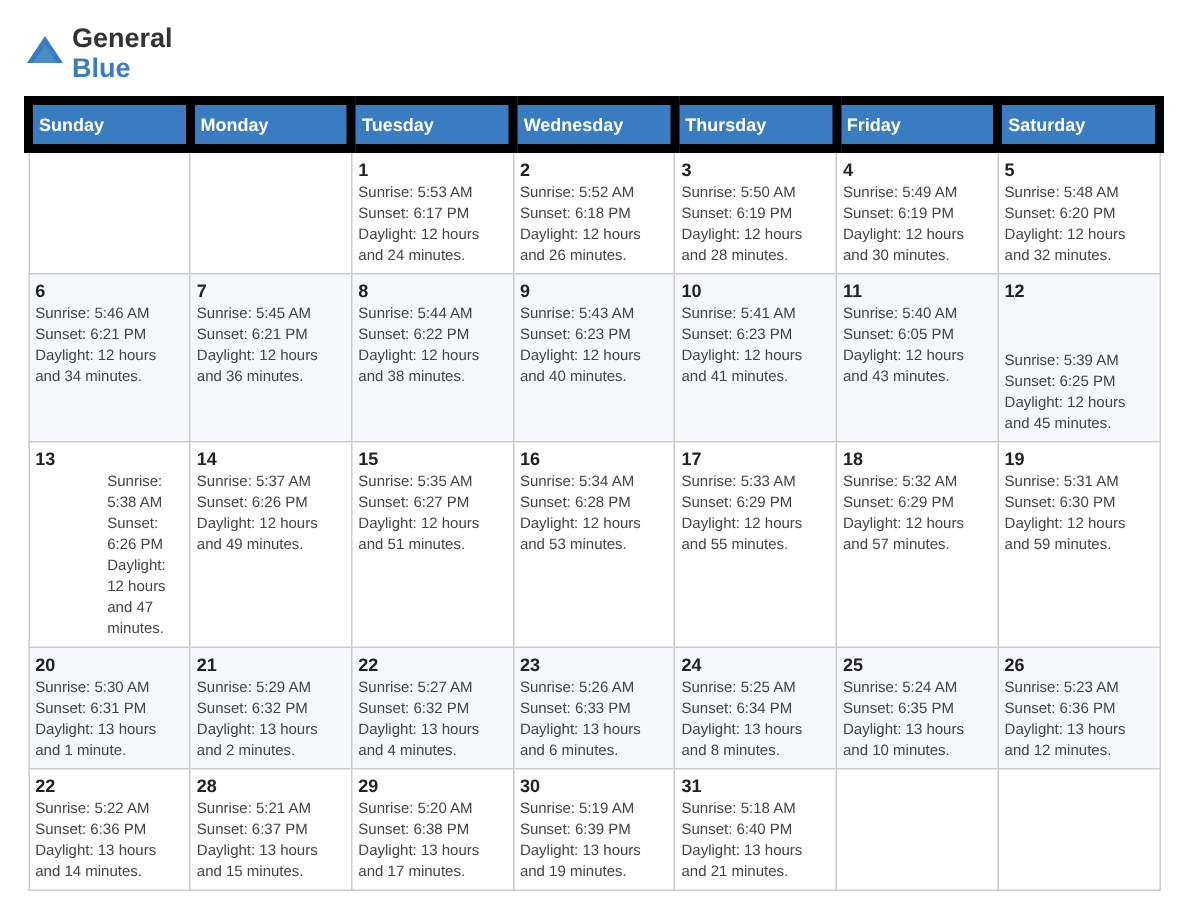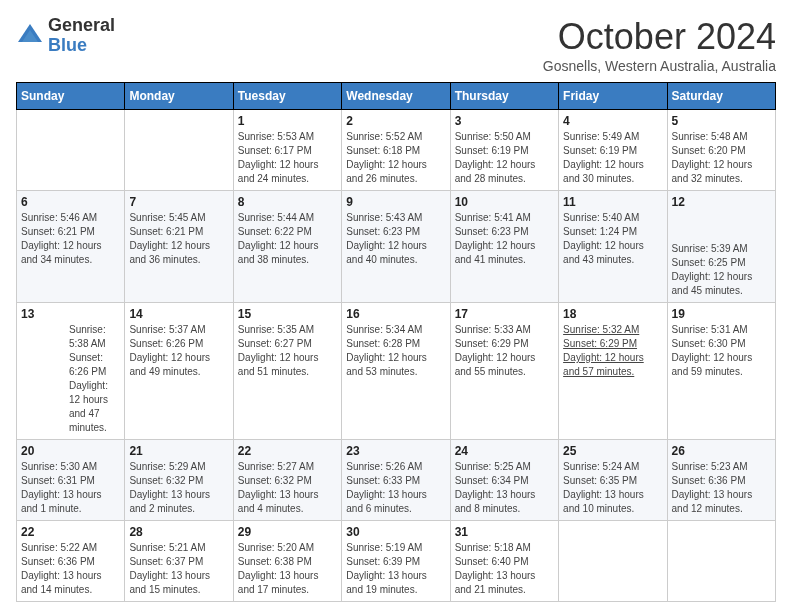--- a/index.html
+++ b/index.html
@@ -57,21 +57,21 @@
       border-collapse: collapse;
       font-size: 11px;
     }
     .calendar th {
       background-color: #3a7cc1;
       color: #fff;
       padding: 6px 4px;
       text-align: left;
       font-size: 12px;
       font-weight: bold;
-      border: 1px solid #000000;
+      border: 6px solid #000000;
     }
     .calendar td {
       border: 1px solid #ccc;
       vertical-align: top;
       padding: 4px;
       width: calc(100% / 7);
       min-height: 80px;
       background: #fff;
     }
     .calendar tr:nth-child(even) td {
@@ -103,24 +103,20 @@
   <div class="logo">
     <svg class="logo-icon" viewBox="0 0 28 28" xmlns="http://www.w3.org/2000/svg">
       <polygon points="14,2 26,20 2,20" fill="#3a7cc1"></polygon>
       <polygon points="14,8 22,20 6,20" fill="#5a9cd1" opacity="0.5"></polygon>
     </svg>
     <div class="logo-text">
       <span class="logo-general">General</span>
       <span class="logo-blue">Blue</span>
     </div>
   </div>
-  <div class="title-section">
-    <div class="month-title">October 2024</div>
-    <div class="subtitle">Gosnells, Western Australia, Australia</div>
-  </div>
 </div>
 
 <table class="calendar">
   <thead>
     <tr>
     <th>Sunday</th>
         <th>Monday</th>
         <th>Tuesday</th>
         <th>Wednesday</th>
         <th>Thursday</th>
@@ -190,21 +186,21 @@
         </td>
         <td>
           <span class="day-number">10</span>
           <div class="day-info" style="white-space: pre-line;">Sunrise: 5:41 AM
 Sunset: 6:23 PM
 Daylight: 12 hours and 41 minutes.</div>
         </td>
         <td>
           <span class="day-number">11</span>
           <div class="day-info" style="white-space: pre-line;">Sunrise: 5:40 AM
-Sunset: 1:24 PM
+Sunset: 6:05 PM
 Daylight: 12 hours and 43 minutes.</div>
         </td>
         <td>
           <span class="day-number">12</span>
           <div class="day-info" style="white-space: pre-line; margin-top: 33px;">Sunrise: 5:39 AM
 Sunset: 6:25 PM
 Daylight: 12 hours and 45 minutes.</div>
         </td>
       </tr>
       <tr>
@@ -233,21 +229,21 @@
 Daylight: 12 hours and 53 minutes.</div>
         </td>
         <td>
           <span class="day-number">17</span>
           <div class="day-info" style="white-space: pre-line;">Sunrise: 5:33 AM
 Sunset: 6:29 PM
 Daylight: 12 hours and 55 minutes.</div>
         </td>
         <td>
           <span class="day-number">18</span>
-          <div class="day-info" style="white-space: pre-line; text-decoration: underline;">Sunrise: 5:32 AM
+          <div class="day-info" style="white-space: pre-line;">Sunrise: 5:32 AM
 Sunset: 6:29 PM
 Daylight: 12 hours and 57 minutes.</div>
         </td>
         <td>
           <span class="day-number">19</span>
           <div class="day-info" style="white-space: pre-line;">Sunrise: 5:31 AM
 Sunset: 6:30 PM
 Daylight: 12 hours and 59 minutes.</div>
         </td>
       </tr>

